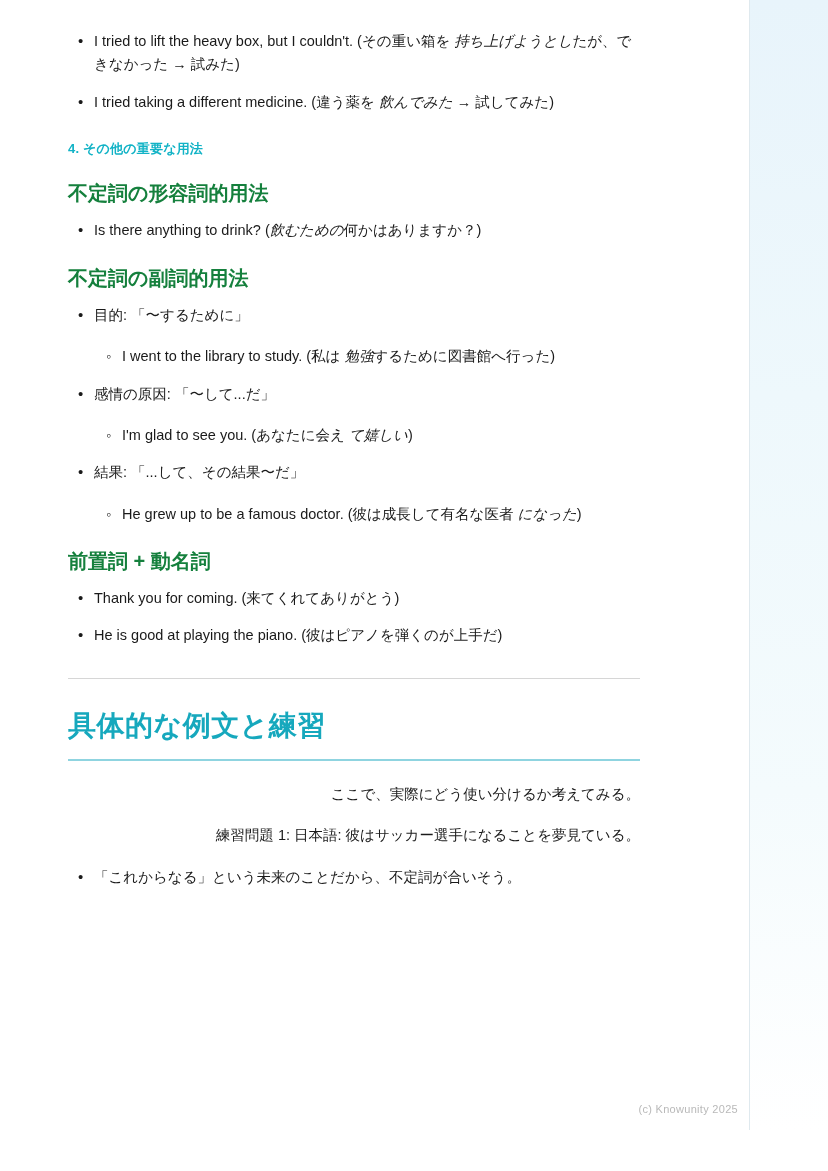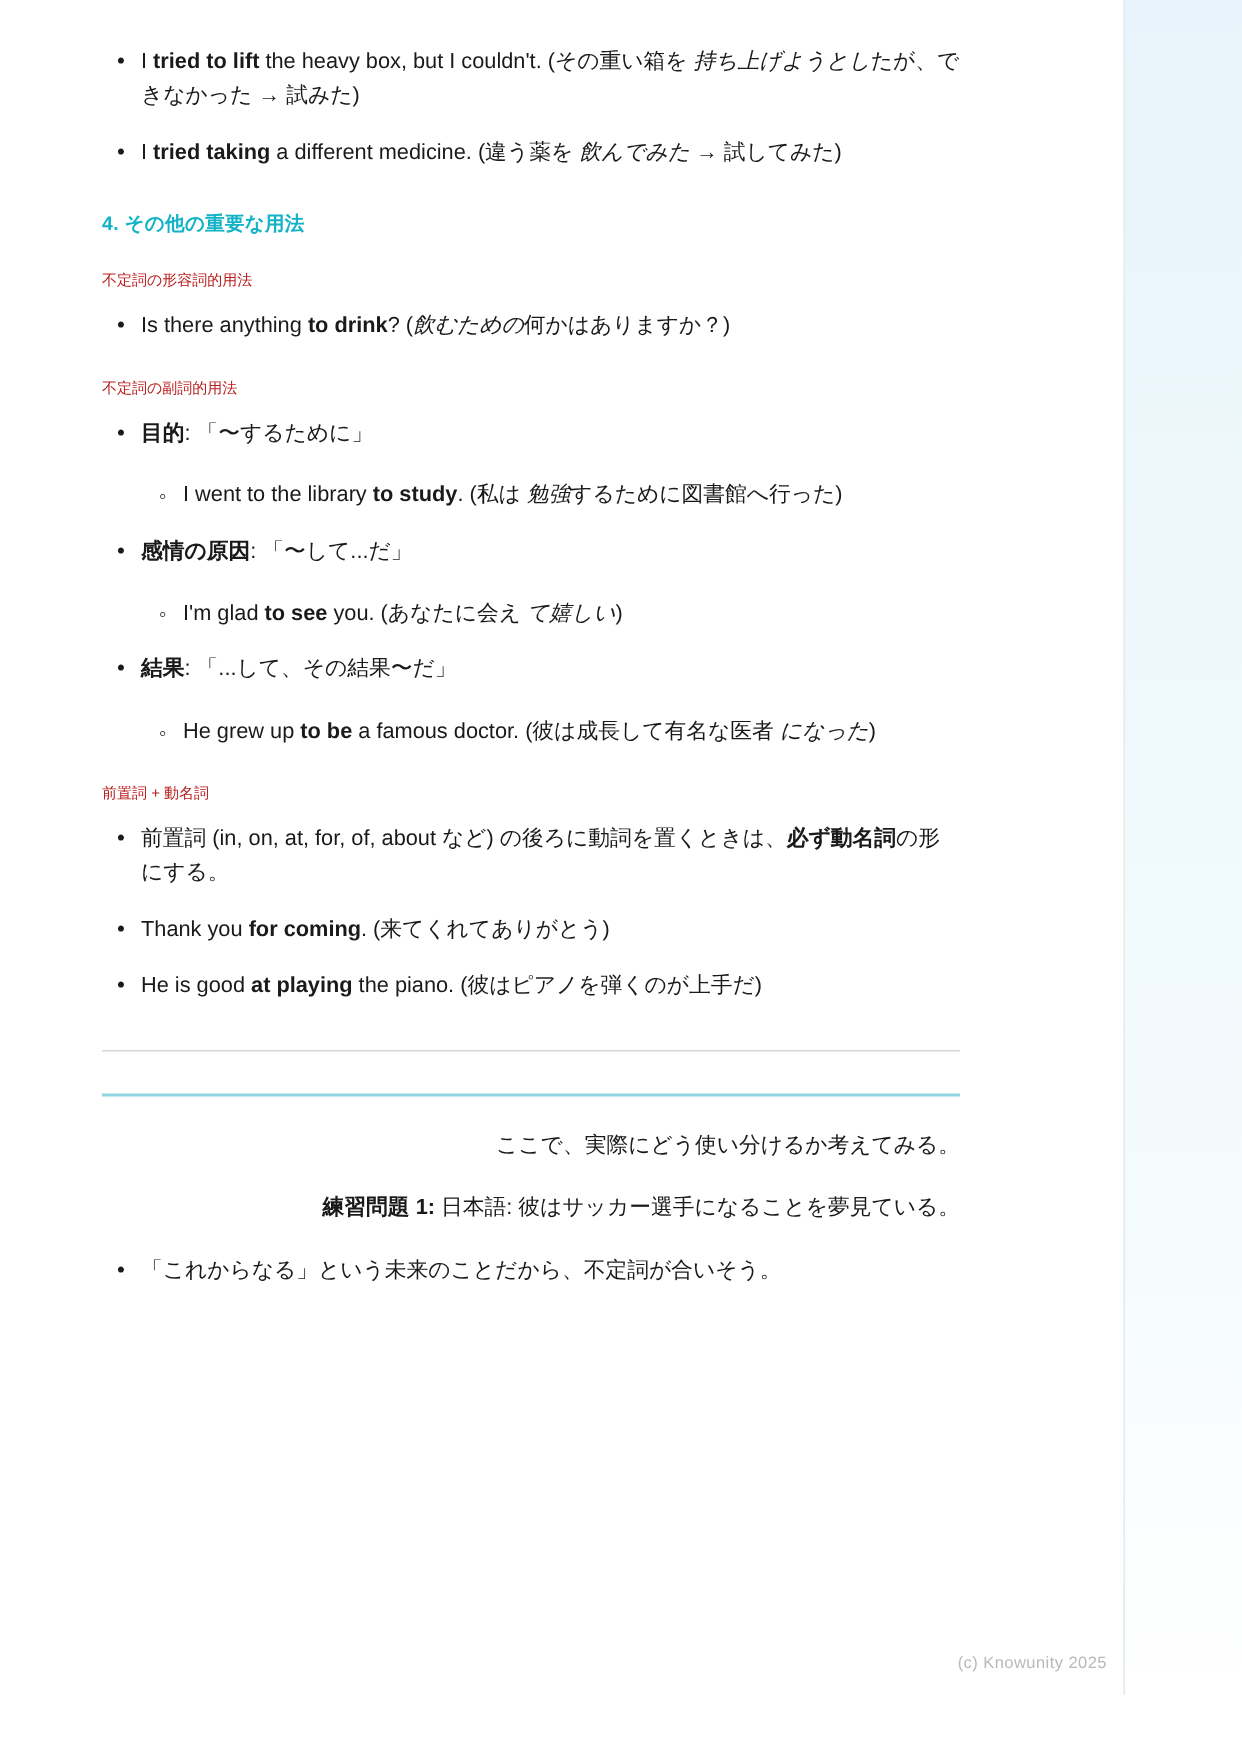--- a/index.html
+++ b/index.html
@@ -76,35 +76,35 @@
     margin: 18px 0 4px 0;
   }
   ul.lvl2 > li:before {
     content: "◦";
     position: absolute;
     left: -16px;
     top: 0px;
     font-size: 14px;
     color: #1a1a1a;
   }
-  b, strong { font-weight: bold; }
+  b, strong { font-weight: normal; }
   i, em { font-style: italic; }
 
   h2.section-h {
     color: #12b3c6;
     font-size: 13px;
     font-weight: bold;
     margin: 26px 0 16px 0;
     letter-spacing: 0.2px;
   }
   h3.sub-h {
-    font-size: 10px;
-    font-weight: normal;
+    font-size: 20px;
+    font-weight: bold;
     margin: 22px 0 12px 0;
-    color: #b91c1c;
+    color: #15803d;
   }
   h1.big-h {
     color: #16a8bd;
     font-size: 28px;
     font-weight: bold;
     margin: 0 0 14px 0;
     letter-spacing: 0.5px;
   }
   .big-h-rule {
     height: 2px;
@@ -163,27 +163,27 @@
         <li><span><b>感情の原因</b><span>: 「〜して...だ」</span></span><ul class="lvl2">
             <li><span><span>I'm glad </span><b>to see</b><span> you. (あなたに会え </span><i>て嬉しい</i><span>)</span></span></li>
           </ul></li>
         <li><span><b>結果</b><span>: 「...して、その結果〜だ」</span></span><ul class="lvl2">
             <li><span><span>He grew up </span><b>to be</b><span> a famous doctor. (彼は成長して有名な医者 </span><i>になった</i><span>)</span></span></li>
           </ul></li>
       </ul>
 
     <h3 class="sub-h">前置詞 + 動名詞</h3>
     <ul class="lvl1" id="prep-list">
-        <li><span><span>前置詞 (in, on, at, for, of, about など) の後ろに動詞を置くときは、</span><b>必ず動名詞</b><span>の形にする。</span></span></li>
         <li><span><span>Thank you </span><b>for coming</b><span>. (来てくれてありがとう)</span></span></li>
         <li><span><span>He is good </span><b>at playing</b><span> the piano. (彼はピアノを弾くのが上手だ)</span></span></li>
       </ul>
 
     <div class="hr"></div>
 
+    <h1 class="big-h">具体的な例文と練習</h1>
     <div class="big-h-rule"></div>
 
     <p class="para">ここで、実際にどう使い分けるか考えてみる。</p>
 
     <p class="para" id="practice-para"><b>練習問題 1:</b><span> 日本語: 彼はサッカー選手になることを夢見ている。</span></p>
 
     <ul class="lvl1" id="practice-list">
         <li><span><span>「これからなる」という未来のことだから、不定詞が合いそう。</span></span></li>
       </ul>
 

